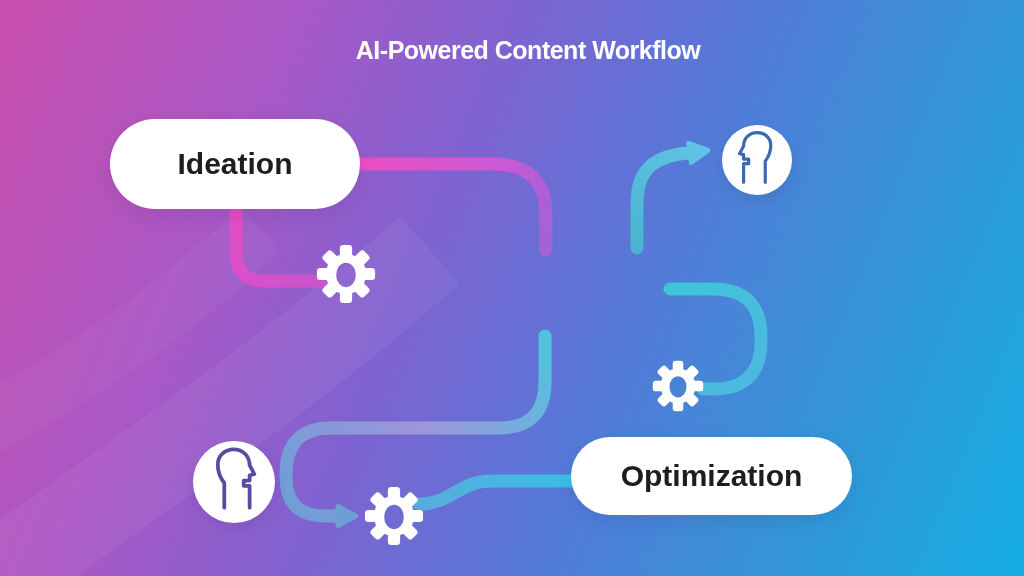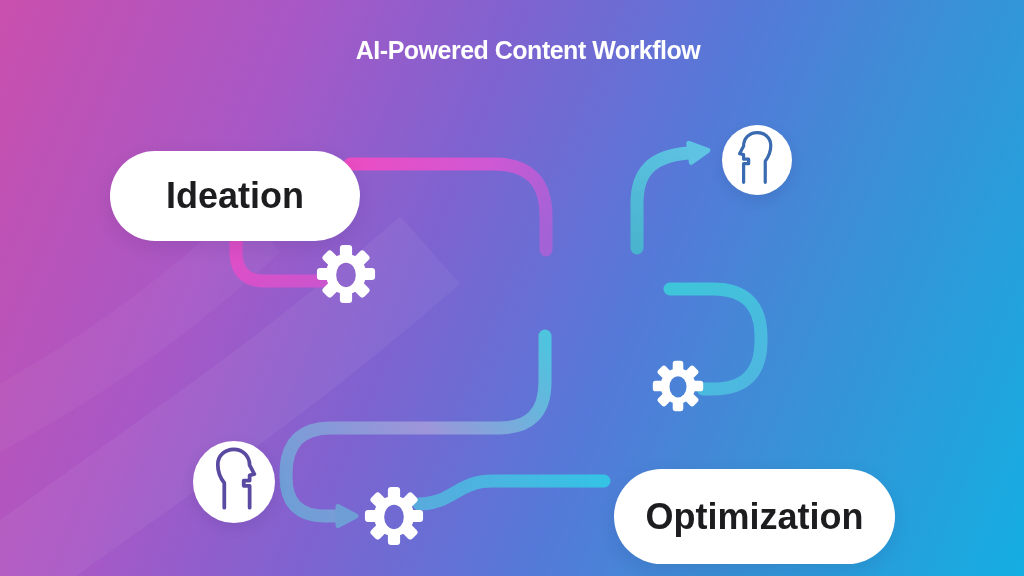--- a/index.html
+++ b/index.html
@@ -10,27 +10,26 @@
   }
   .streaks{position:absolute;inset:0;z-index:0;pointer-events:none;}
   .paths{position:absolute;inset:0;z-index:1;}
   .title{
     position:absolute;top:20px;left:0;width:100%;text-align:center;margin:16px;
     font-size:25px;font-weight:bold;letter-spacing:-0.5px;color:#ffffff;z-index:2;
   }
   .pill{
     position:absolute;background:#ffffff;border-radius:999px;z-index:2;
     display:flex;align-items:center;justify-content:center;
-    color:#1d1d1f;font-size:36px;font-weight:600;
+    color:#1d1d1f;font-size:30px;font-weight:600;
     box-shadow:0 6px 18px rgba(30,15,70,0.10);
-    margin-top:32px;
   }
   .pill-ideation{left:110px;top:119px;width:250px;height:90px;}
   .pill-creation{left:428px;top:240px;width:248px;height:101px;}
-  .pill-optimization{left:614px;top:437px;width:281px;height:95px;}
+  .pill-optimization{left:571px;top:437px;width:281px;height:78px;}
   .gear{position:absolute;z-index:3;}
   .gear1{left:316px;top:244px;}
   .gear2{left:652px;top:360px;}
   .gear3{left:364px;top:486px;}
   .head-circle{
     position:absolute;background:#ffffff;border-radius:50%;z-index:3;
     display:flex;align-items:center;justify-content:center;
     box-shadow:0 5px 14px rgba(30,15,70,0.10);
   }
   .head-top-right{left:722px;top:125px;width:70px;height:70px;}

